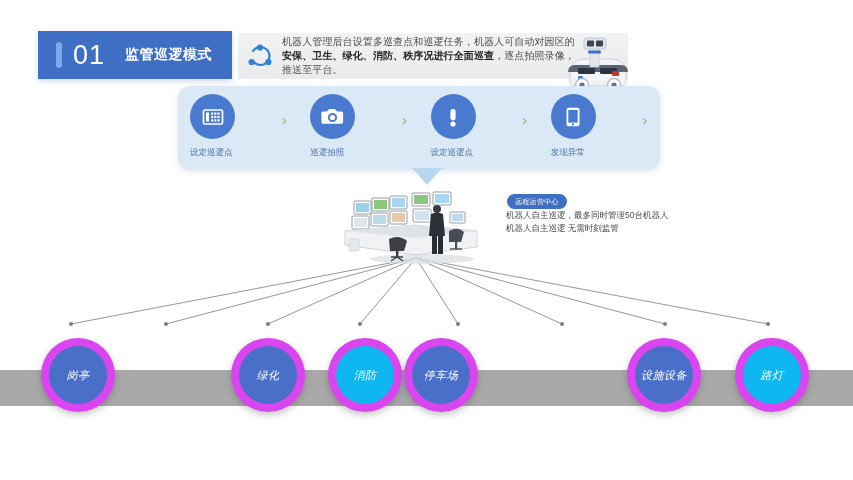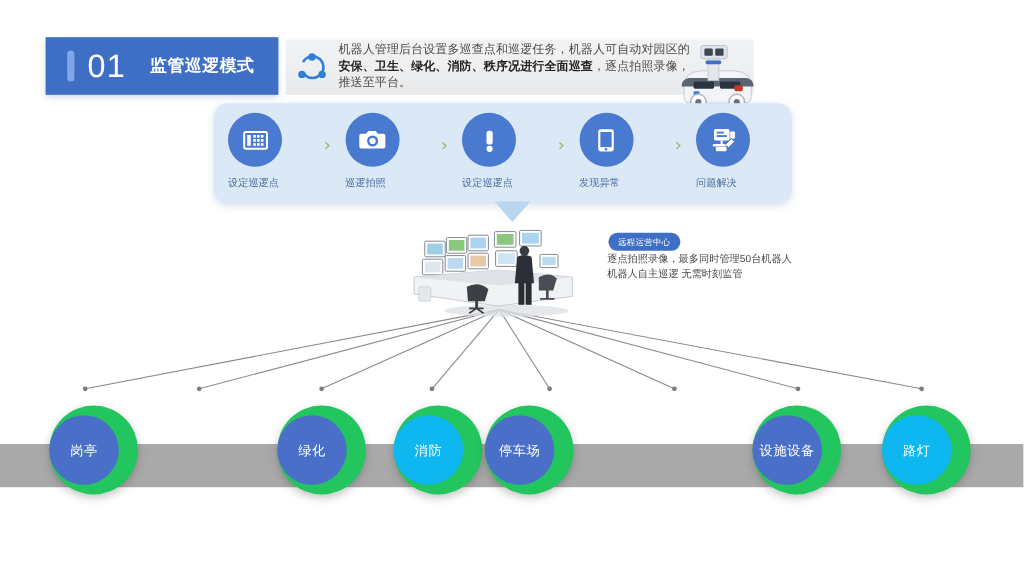--- a/index.html
+++ b/index.html
@@ -113,23 +113,24 @@
     background: #a9a9a9;
   }
 
   
   .bottom-row {
     position: absolute; left: 0; top: 338px; width: 853px; height: 76px;
   }
   .cat-wrap {
     position: absolute; width: 74px; height: 74px;
     border-radius: 50%;
-    background: #22c55e;
-    display: flex; align-items: center; 
+    background: #d946ef;
+    display: flex; align-items: center; justify-content: center;
     box-shadow: 0 3px 7px rgba(60,60,60,.30);
+    font-style: italic;
   }
   .cat-inner {
     width: 58px; height: 58px; border-radius: 50%;
     display: flex; align-items: center; justify-content: center;
     color: #ffffff; font-size: 11px; letter-spacing: .5px;
     white-space: nowrap;
   }
 </style>
 </head>
 <body>
@@ -241,35 +242,20 @@
           <rect x="4.5" y="1.8" width="13" height="18.4" rx="2" fill="#fff"></rect>
           <rect x="6.3" y="4" width="9.4" height="12.6" fill="#4a7ad0"></rect>
           <circle cx="11" cy="18.4" r="1.1" fill="#4a7ad0"></circle>
         </svg>
       </div>
       <div class="flow-label">发现异常</div>
     </div>
 
     <div class="flow-arrow">›</div>
 
-    <div class="flow-step">
-      <div class="flow-circle">
-        <svg width="24" height="24" viewBox="0 0 24 24">
-          <rect x="4" y="2.5" width="13" height="9.5" rx="1.4" fill="#fff"></rect>
-          <rect x="6.2" y="4.7" width="6" height="1.6" fill="#4a7ad0"></rect>
-          <rect x="6.2" y="7.6" width="8.5" height="1.6" fill="#4a7ad0"></rect>
-          <rect x="17.5" y="4.5" width="4" height="6" rx="1" fill="#fff"></rect>
-          <rect x="9.5" y="12" width="1.8" height="3" fill="#fff"></rect>
-          <rect x="3" y="15" width="12" height="2" rx="1" fill="#fff"></rect>
-          <path d="M13.5 15.5 l5 -5 l2.6 2.6 l-5 5 z" fill="#fff" stroke="#4a7ad0" stroke-width=".8"></path>
-          <rect x="5.5" y="17.5" width="9" height="3.6" rx="1" fill="#fff"></rect>
-        </svg>
-      </div>
-      <div class="flow-label">问题解决</div>
-    </div>
 
   </div>
 
   <svg class="connectors" viewBox="0 0 853 480">
     <g stroke="#8a8a8a" stroke-width=".9" fill="none">
       <line x1="416" y1="258" x2="71" y2="324"></line>
       <line x1="416" y1="258" x2="166" y2="324"></line>
       <line x1="416" y1="258" x2="268" y2="324"></line>
       <line x1="416" y1="258" x2="360" y2="324"></line>
       <line x1="416" y1="258" x2="458" y2="324"></line>
@@ -336,21 +322,21 @@
     </g>
     <g fill="#4a4d55">
       <path d="M112 44 q9 -5 15 1 l-3 10 l-12 0 z"></path>
       <rect x="118" y="54" width="2.2" height="8"></rect>
       <path d="M113 62 l12 0" stroke="#4a4d55" stroke-width="1.4"></path>
     </g>
   </svg>
 
   <div class="remote-badge">远程运营中心</div>
   <div class="remote-text">
-    <div>逐点拍照录像，最多同时管理50台机器人</div>
+    <div>机器人自主巡逻，最多同时管理50台机器人</div>
     <div>机器人自主巡逻 无需时刻监管</div>
   </div>
 
   <div class="gray-band"></div>
 
   <div class="bottom-row">
     <div class="cat-wrap" style="left:41px;">
       <div class="cat-inner" style="background:#4a6fc8;">岗亭</div>
     </div>
     <div class="cat-wrap" style="left:328px;">

